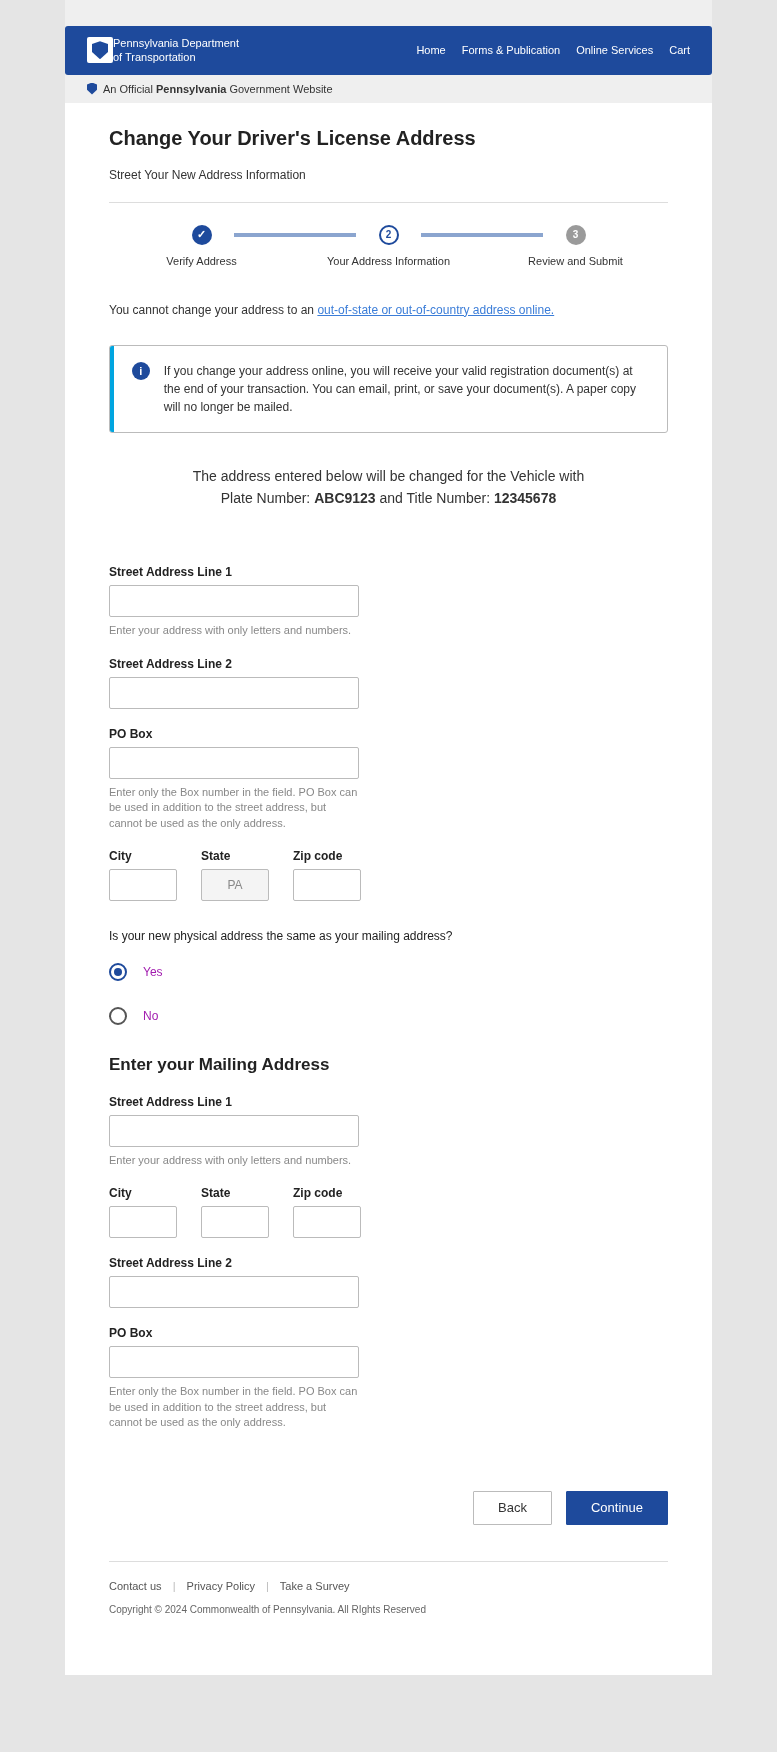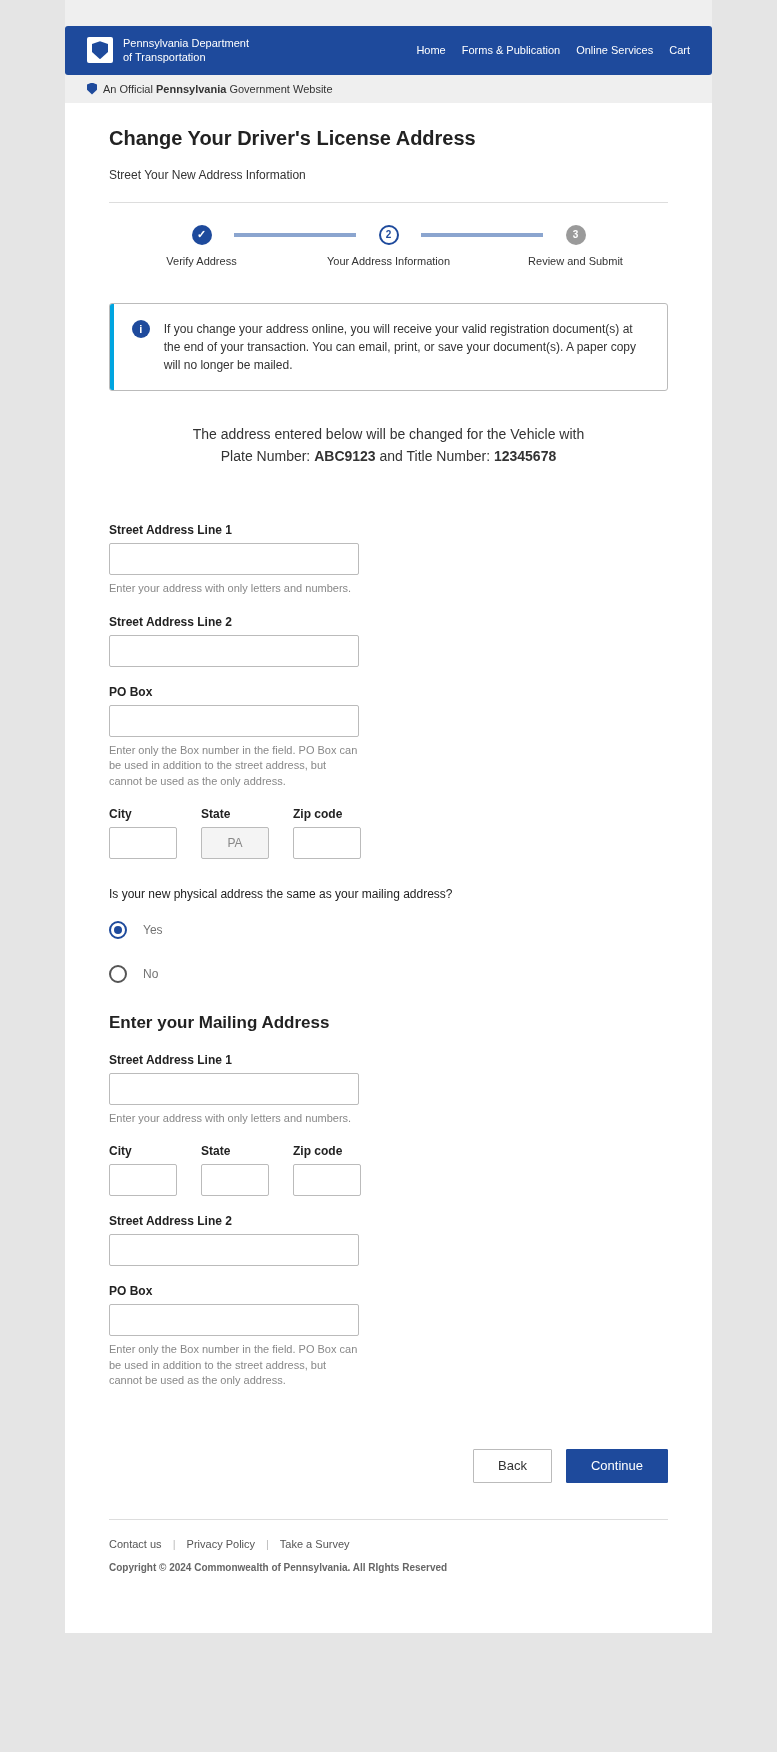--- a/index.html
+++ b/index.html
@@ -20,21 +20,20 @@
       display: flex;
       align-items: center;
       justify-content: space-between;
       padding: 10px 22px;
       border-radius: 3px;
       margin: 0 0 0 0;
     }
     .header-left {
       display: flex;
       align-items: center;
-      gap: 10px;
     }
     .logo-box {
       width: 26px;
       height: 26px;
       background: #fff;
       display: flex;
       align-items: center;
       justify-content: center;
       border-radius: 2px;
     }
@@ -162,34 +161,34 @@
     .form-row { display: flex; gap: 24px; }
     .form-col { display: flex; flex-direction: column; }
     .question { font-size: 12px; font-weight: 400; color: #222; margin: 28px 0 20px 0; }
     .radio-row { display: flex; align-items: center; gap: 16px; margin-bottom: 26px; }
     .radio-outer {
       width: 18px; height: 18px; border: 2px solid #1e4a9c; border-radius: 50%;
       display: flex; align-items: center; justify-content: center; cursor: pointer;
     }
     .radio-outer.off { border-color: #555; }
     .radio-inner { width: 8px; height: 8px; background: #1e4a9c; border-radius: 50%; }
-    .radio-label { font-size: 12px; color: #737373; }
+    .radio-label { font-size: 12px; color: #a21caf; }
     h2 { font-size: 17px; font-weight: 600; margin: 30px 0 20px 0; color: #222; }
     .button-row { display: flex; justify-content: flex-end; gap: 14px; margin-top: 60px; }
     .btn {
       height: 34px; padding: 0 24px; font-size: 13px; border-radius: 1px;
       cursor: pointer; border: 1px solid;
     }
     .btn-secondary { background: #fff; border-color: #bbb; color: #333; }
     .btn-primary { background: #1e4a9c; border-color: #1e4a9c; color: #fff; }
     .footer-divider { border: none; border-top: 1px solid #ddd; margin: 36px 0 18px 0; }
     .footer-links { font-size: 11px; color: #555; margin-bottom: 12px; }
     .footer-links a { color: #555; text-decoration: none; }
     .footer-links .sep { margin: 0 8px; color: #bbb; }
-    .copyright { font-size: 10px; color: #666; padding-bottom: 20px; font-weight: bold; }
+    .copyright { font-size: 10px; color: #666; padding-bottom: 20px; }
     .check-mark { font-size: 11px; }
   </style>
 </head>
 <body>
 
 <div class="page-container">
 
   <div class="header-bar">
     <div class="header-left">
       <div class="logo-box">
@@ -237,20 +236,23 @@
       </div>
       <div class="step-connector"></div>
       <div class="step">
         <div class="step-circle pending">
             <span>3</span>
           </div>
         <div class="step-label">Review and Submit</div>
       </div>
     </div>
 
+    <div class="notice-text">
+      <span>You cannot change your address to an </span><a href="#">out-of-state or out-of-country address online.</a>
+    </div>
 
     <div class="info-callout">
       <div class="info-bar"></div>
       <div class="info-body">
         <div class="info-icon">i</div>
         <div class="info-text">If you change your address online, you will receive your valid registration document(s) at the end of your transaction. You can email, print, or save your document(s). A paper copy will no longer be mailed.</div>
       </div>
     </div>
 
     <div class="vehicle-info">

